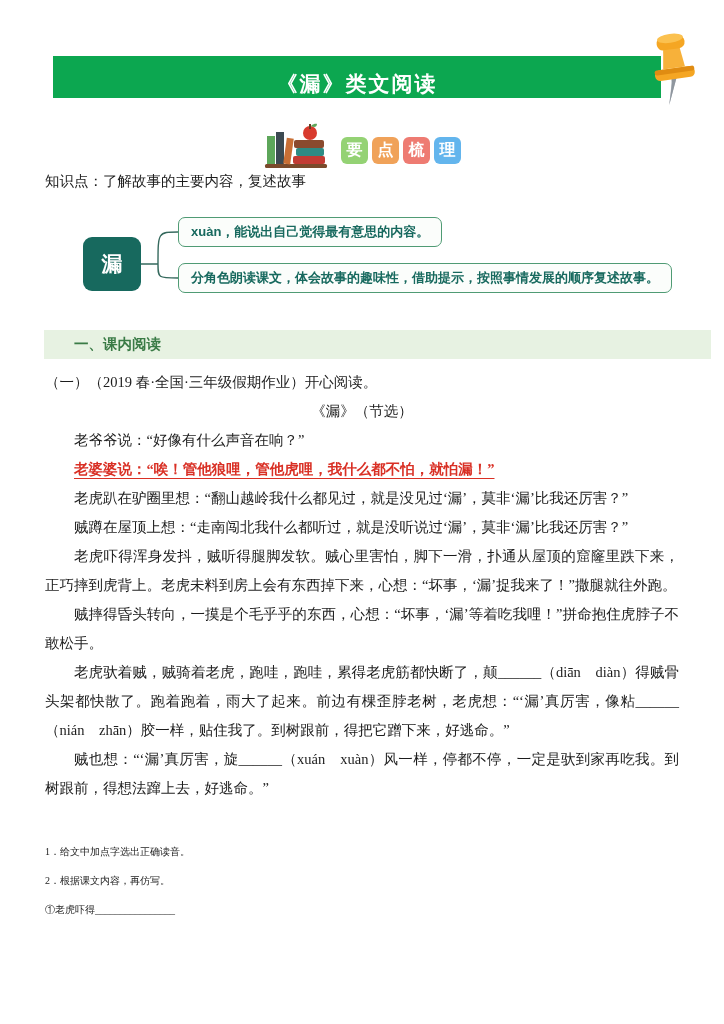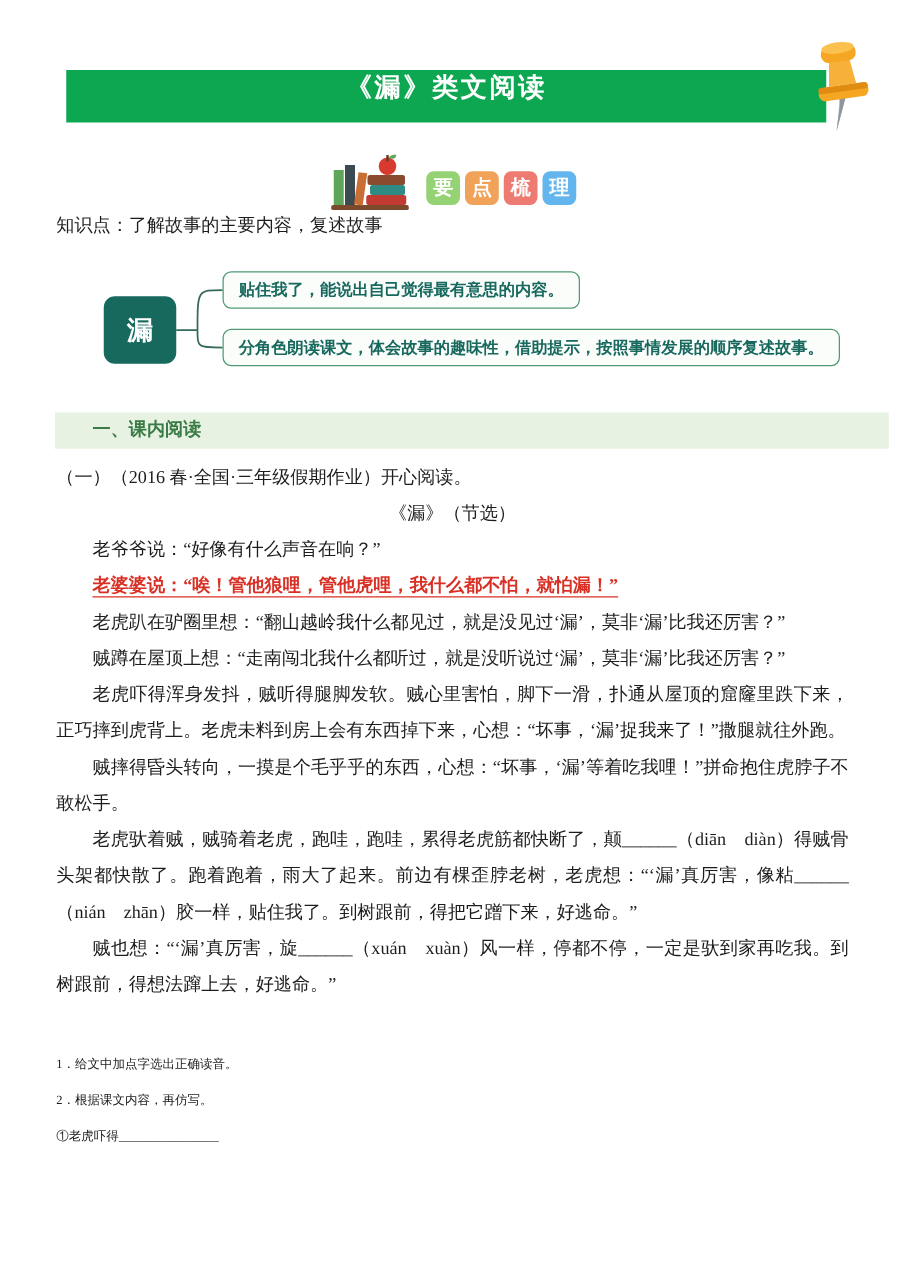--- a/index.html
+++ b/index.html
@@ -1,21 +1,21 @@
 <!DOCTYPE html>
 <html><head>
 <meta charset="utf-8">
 <style>
   html,body{margin:0;padding:0;background:#ffffff;}
   .page{position:relative;width:724px;height:1024px;background:#ffffff;overflow:hidden;
         font-family:"Liberation Serif","DejaVu Serif",serif;color:#1c1c1c;}
 
   
   .header-bar{position:absolute;left:53px;top:56px;width:608px;height:42px;
-              display:flex;align-items:flex-start;justify-content:center;}
+              display:flex;align-items:flex-end;justify-content:center;}
   .header-bar .title{color:#ffffff;font-family:"Liberation Sans","DejaVu Sans",sans-serif;
               font-weight:bold;font-size:21px;letter-spacing:2px;}
 
   .pushpin{position:absolute;left:645px;top:30px;}
 
   
   .deco-heading{position:absolute;left:0;top:118px;width:724px;height:52px;
                 display:flex;align-items:flex-end;justify-content:center;gap:4px;}
   .badge{display:inline-flex;width:27px;height:27px;border-radius:6px;margin-bottom:6px;
          align-items:center;justify-content:center;color:#fff;font-weight:bold;font-size:16px;
@@ -90,28 +90,28 @@
     <span class="badge" style="background: rgb(99, 181, 237);">理</span>
   </div>
 
   <p class="knowledge">知识点：了解故事的主要内容，复述故事</p>
 
   <div class="mindmap">
     <svg class="mm-lines" width="660" height="104" viewBox="0 0 660 104">
       <path d="M96 51 H113 M113 51 C113 19 113 19 133 19 M113 51 C113 65 113 65 133 65" fill="none" stroke="#35695d" stroke-width="1.4"></path>
     </svg>
     <div class="mm-root" style="background: rgb(23, 105, 94);">漏</div>
-    <div class="mm-branch b1">贴住我了，能说出自己觉得最有意思的内容。</div>
+    <div class="mm-branch b1">xuàn，能说出自己觉得最有意思的内容。</div>
     <div class="mm-branch b2">分角色朗读课文，体会故事的趣味性，借助提示，按照事情发展的顺序复述故事。</div>
   </div>
 
   <div class="section-band" style="background: rgb(231, 242, 226);">一、课内阅读</div>
 
   <div class="flow">
-    <p class="subtitle">（一）（2016 春·全国·三年级假期作业）开心阅读。</p>
+    <p class="subtitle">（一）（2019 春·全国·三年级假期作业）开心阅读。</p>
     <p class="passage-title">《漏》（节选）</p>
 
     <p class="para">老爷爷说：“好像有什么声音在响？”</p>
     <p class="para red">老婆婆说：“唉！管他狼哩，管他虎哩，我什么都不怕，就怕漏！”</p>
     <p class="para">老虎趴在驴圈里想：“翻山越岭我什么都见过，就是没见过‘漏’，莫非‘漏’比我还厉害？”</p>
     <p class="para">贼蹲在屋顶上想：“走南闯北我什么都听过，就是没听说过‘漏’，莫非‘漏’比我还厉害？”</p>
     <p class="para">老虎吓得浑身发抖，贼听得腿脚发软。贼心里害怕，脚下一滑，扑通从屋顶的窟窿里跌下来，正巧摔到虎背上。老虎未料到房上会有东西掉下来，心想：“坏事，‘漏’捉我来了！”撒腿就往外跑。</p>
     <p class="para">贼摔得昏头转向，一摸是个毛乎乎的东西，心想：“坏事，‘漏’等着吃我哩！”拼命抱住虎脖子不敢松手。</p>
     <p class="para">老虎驮着贼，贼骑着老虎，跑哇，跑哇，累得老虎筋都快断了，颠______（diān　diàn）得贼骨头架都快散了。跑着跑着，雨大了起来。前边有棵歪脖老树，老虎想：“‘漏’真厉害，像粘______（nián　zhān）胶一样，贴住我了。到树跟前，得把它蹭下来，好逃命。”</p>
     <p class="para">贼也想：“‘漏’真厉害，旋______（xuán　xuàn）风一样，停都不停，一定是驮到家再吃我。到树跟前，得想法蹿上去，好逃命。”</p>

